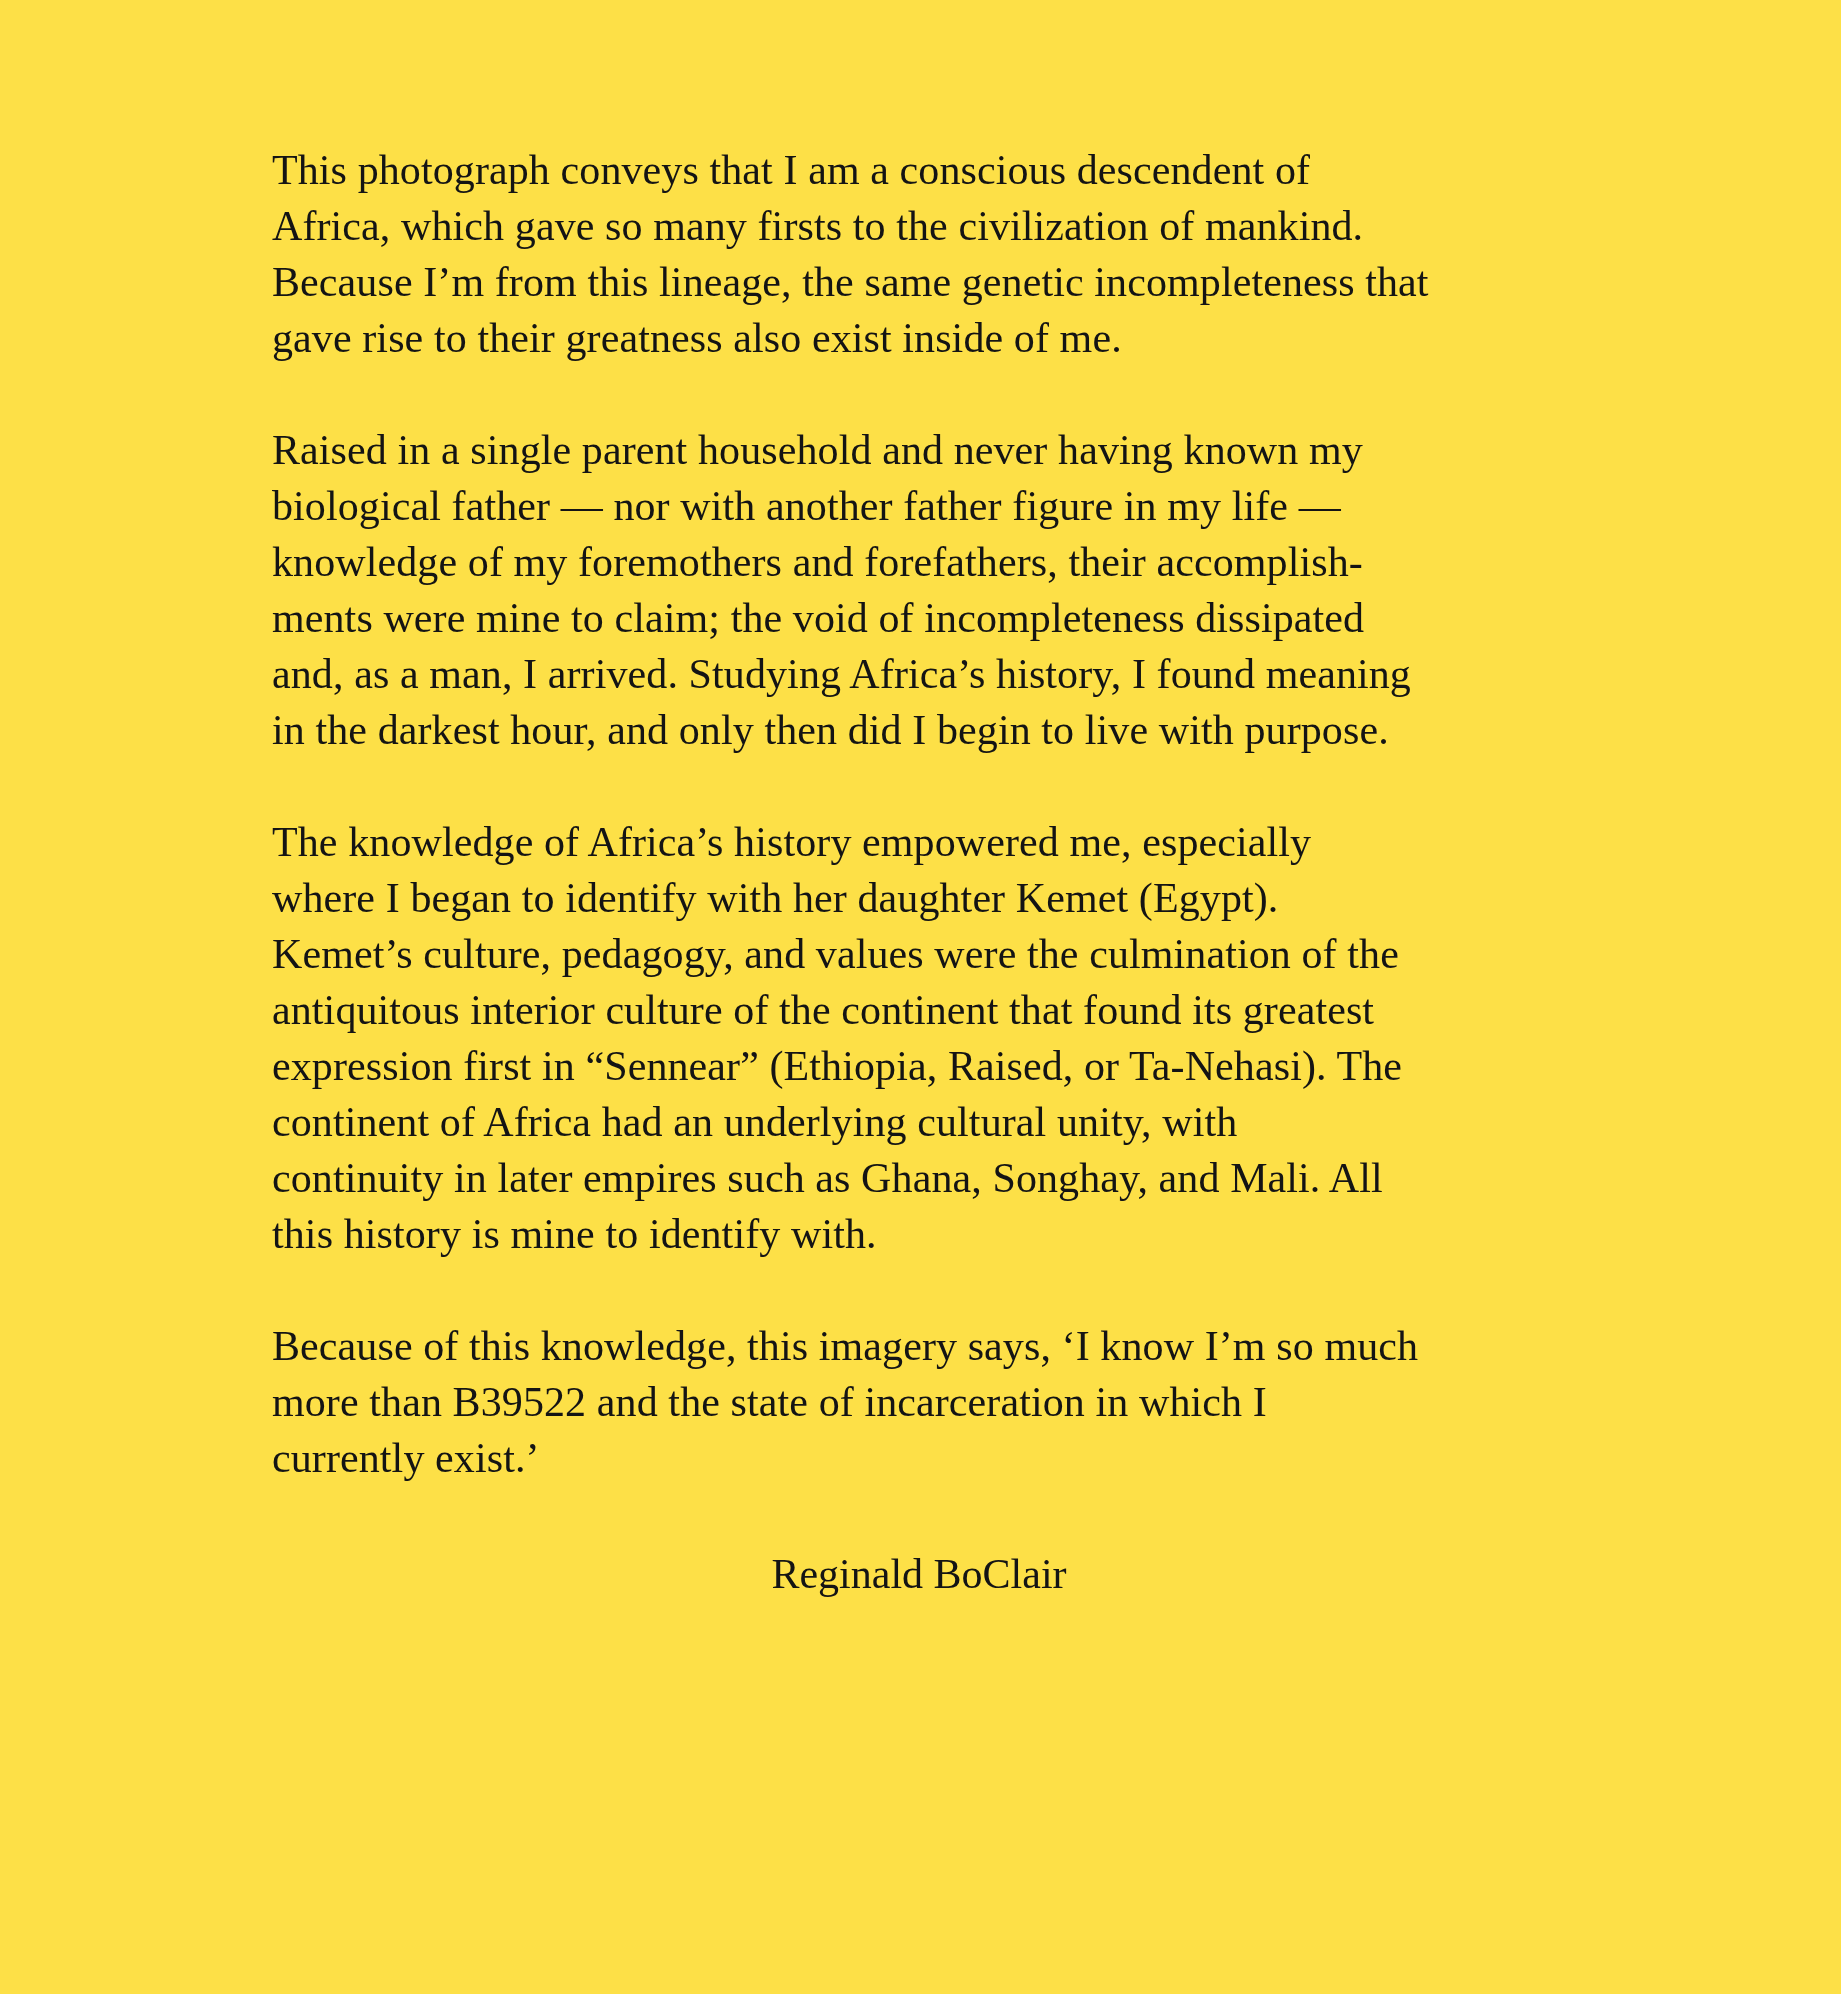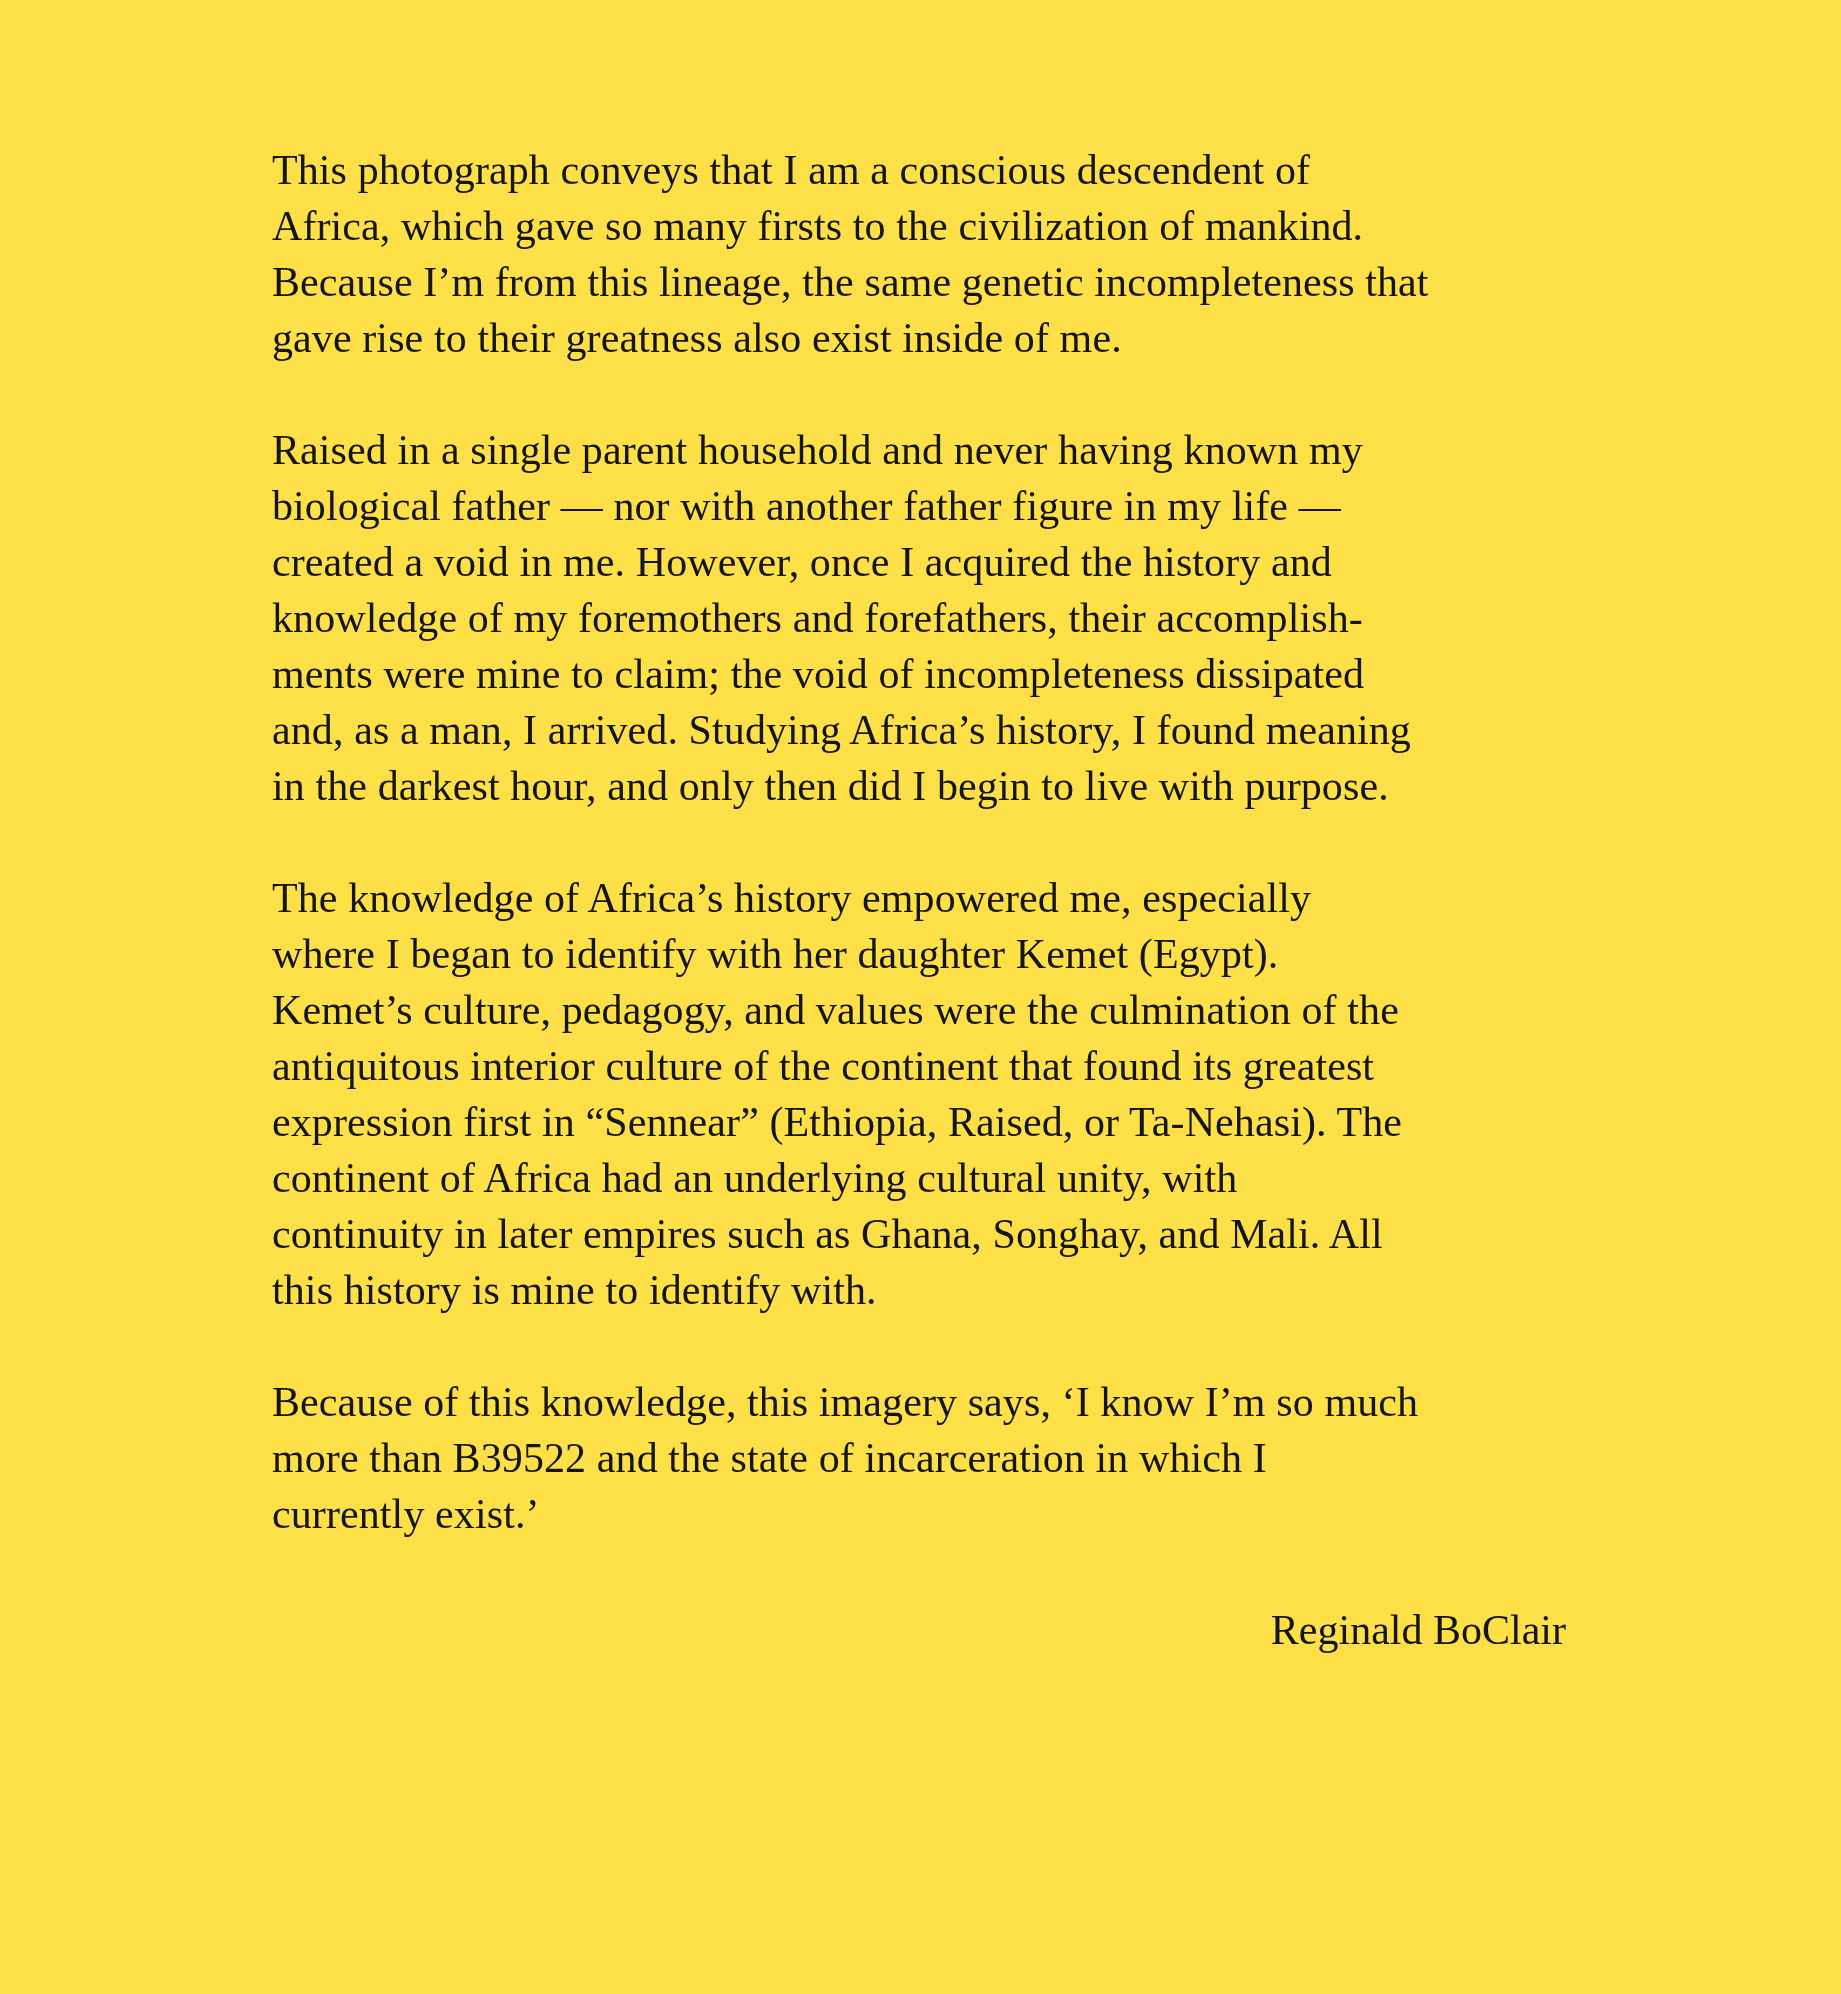--- a/index.html
+++ b/index.html
@@ -30,39 +30,38 @@
     letter-spacing: 0.1px;
   }
   .para .line {
     display: block;
     white-space: nowrap;
   }
   .signature {
     margin-top: 60px;
     font-size: 42px;
     line-height: 56px;
-    text-align: right;
+    text-align: center;
   }
 </style>
 </head>
 <body>
 
 <div class="page">
   <div class="doc-body">
 
     <p class="para">
         <span class="line">This photograph conveys that I am a conscious descendent of</span>
         <span class="line">Africa, which gave so many firsts to the civilization of mankind.</span>
         <span class="line">Because I’m from this lineage, the same genetic incompleteness that</span>
         <span class="line">gave rise to their greatness also exist inside of me.</span>
       </p>
       <p class="para">
         <span class="line">Raised in a single parent household and never having known my</span>
         <span class="line">biological father — nor with another father figure in my life —</span>
-        <span class="line">created a void in me. However, once I acquired the history and</span>
         <span class="line">knowledge of my foremothers and forefathers, their accomplish-</span>
         <span class="line">ments were mine to claim; the void of incompleteness dissipated</span>
         <span class="line">and, as a man, I arrived. Studying Africa’s history, I found meaning</span>
         <span class="line">in the darkest hour, and only then did I begin to live with purpose.</span>
       </p>
       <p class="para">
         <span class="line">The knowledge of Africa’s history empowered me, especially</span>
         <span class="line">where I began to identify with her daughter Kemet (Egypt).</span>
         <span class="line">Kemet’s culture, pedagogy, and values were the culmination of the</span>
         <span class="line">antiquitous interior culture of the continent that found its greatest</span>

